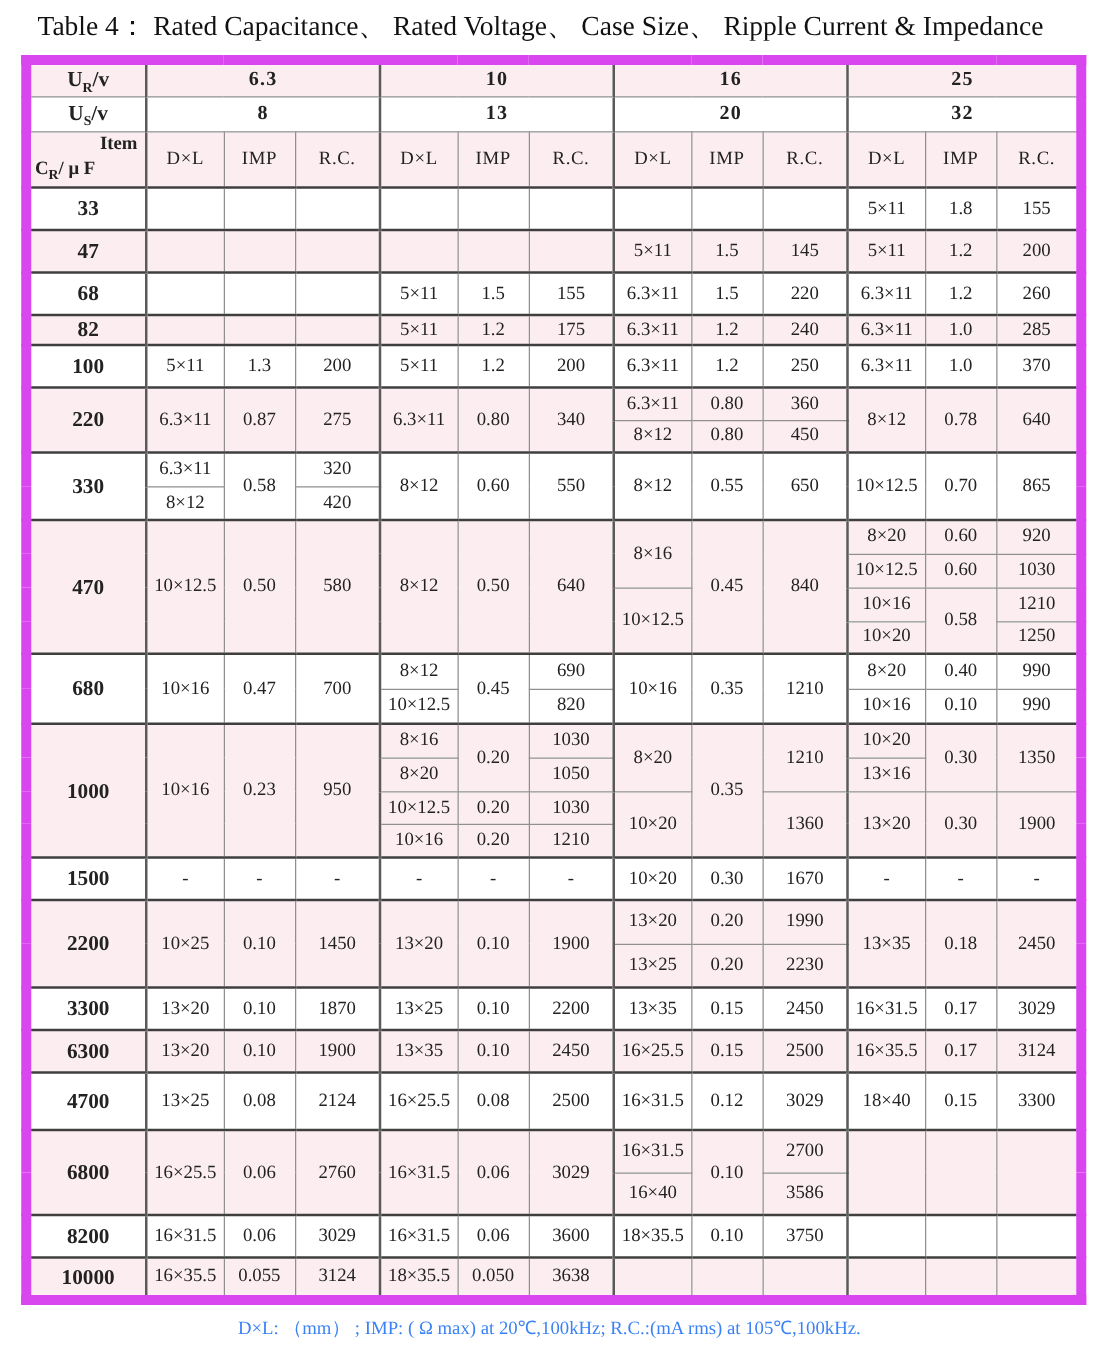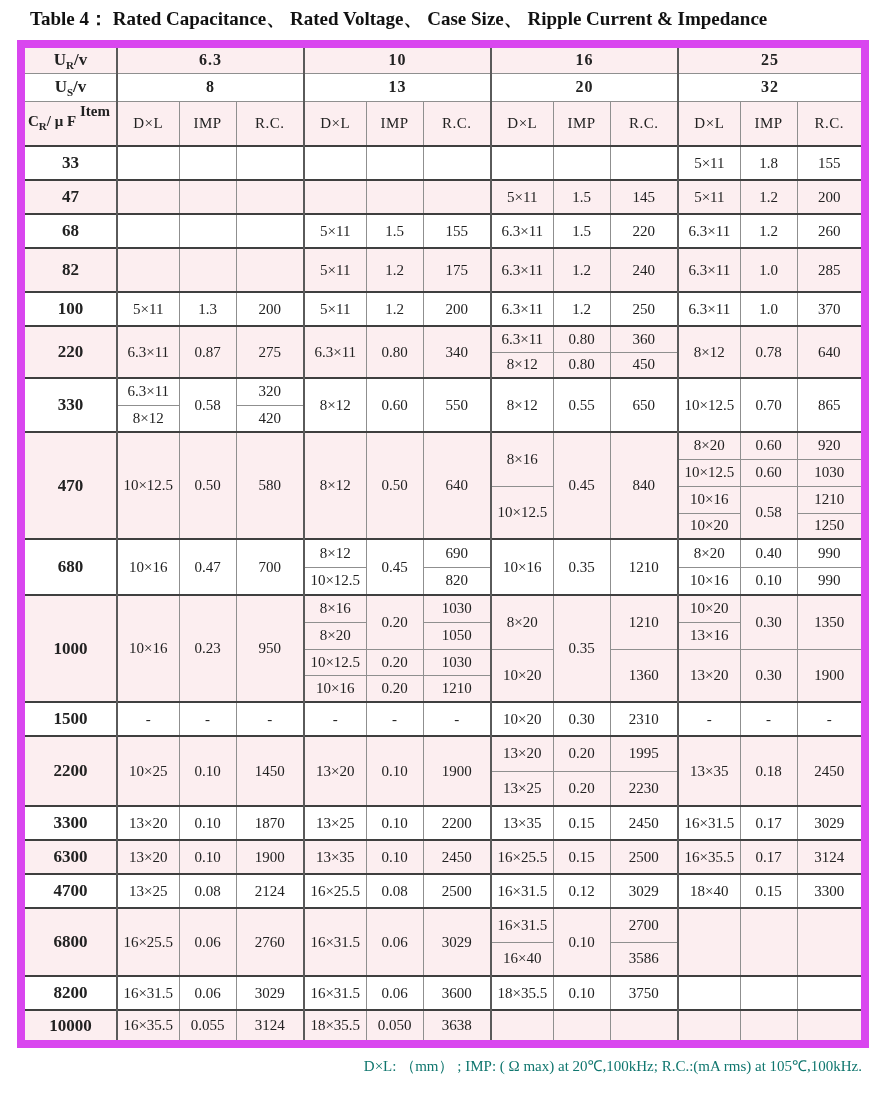--- a/index.html
+++ b/index.html
@@ -1,32 +1,32 @@
 <!DOCTYPE html>
 <html><head>
 <meta charset="utf-8">
 <style>
   html,body{margin:0;padding:0;background:#fff;}
   body{width:879px;height:1095px;font-family:"Liberation Serif",serif;color:#222;overflow:hidden;}
   .wrap{padding:6px 17px 0 17px;}
   .title-zh{font-size:17px;margin:4px 0 4px 13px;color:#1c1c1c;letter-spacing:1px;}
-  .title-en{font-size:19px;font-weight:bold;margin:0 0 8px 13px;color:#111;}
+  .title-en{font-size:22px;font-weight:normal;margin:0 0 8px 13px;color:#111;}
   table{border-collapse:collapse;width:845px;table-layout:fixed;border:8px solid #d946ef;}
   td{border:1px solid #8f8f8f;text-align:center;vertical-align:middle;font-size:15px;padding:0;overflow:hidden;background:#fff;}
   tr.p > td{background:#fceef0;}
   tr.start > td{border-top:2px solid #3f3f3f;}
   td.gs{border-left:2px solid #5a5a5a;}
   td.c0{font-weight:bold;font-size:17px;}
   td.vh{font-weight:bold;font-size:16px;letter-spacing:1px;}
   td.ch{font-size:15px;letter-spacing:0.5px;}
   sub{font-size:11px;line-height:0;}
   td.diag{position:relative;background-image:linear-gradient(to bottom right,rgba(0,0,0,0) calc(50% - 1px),#444 calc(50% - 1px),#444 calc(50% + 0.6px),rgba(0,0,0,0) calc(50% + 0.6px));}
   .diag-item{position:absolute;top:1px;right:6px;font-weight:bold;font-size:15px;}
-  .diag-cr{position:absolute;bottom:15px;left:3px;font-weight:bold;font-size:15px;}
-  .footnote{width:845px;text-align:right;font-size:15px;margin-top:7px;color:#0f766e;}
+  .diag-cr{position:absolute;bottom:5px;left:3px;font-weight:bold;font-size:15px;}
+  .footnote{width:845px;text-align:center;font-size:15px;margin-top:7px;color:#3b82f6;}
 </style>
 </head>
 <body>
 
 <div class="wrap">
   <div class="title-en">Table 4：  Rated Capacitance、 Rated Voltage、 Case Size、 Ripple Current &amp; Impedance</div>
 
   <table id="spec-table">
     <colgroup>
       <col style="width:96px">
@@ -114,21 +114,21 @@
           <td class="gs">5×11</td>
           <td class="">1.5</td>
           <td class="">155</td>
           <td class="gs">6.3×11</td>
           <td class="">1.5</td>
           <td class="">220</td>
           <td class="gs">6.3×11</td>
           <td class="">1.2</td>
           <td class="">260</td>
         </tr>
-        <tr class="p start" style="height: 44px;">
+        <tr class="p start" style="height: 24px;">
           <td class="c0">82</td>
           <td class="gs"></td>
           <td class=""></td>
           <td class=""></td>
           <td class="gs">5×11</td>
           <td class="">1.2</td>
           <td class="">175</td>
           <td class="gs">6.3×11</td>
           <td class="">1.2</td>
           <td class="">240</td>
@@ -280,36 +280,36 @@
         <tr class="w start" style="height: 34px;">
           <td class="c0">1500</td>
           <td class="gs">-</td>
           <td class="">-</td>
           <td class="">-</td>
           <td class="gs">-</td>
           <td class="">-</td>
           <td class="">-</td>
           <td class="gs">10×20</td>
           <td class="">0.30</td>
-          <td class="">2310</td>
+          <td class="">1670</td>
           <td class="gs">-</td>
           <td class="">-</td>
           <td class="">-</td>
         </tr>
         <tr class="p start" style="height: 35px;">
           <td rowspan="2" class="c0">2200</td>
           <td rowspan="2" class="gs">10×25</td>
           <td rowspan="2" class="">0.10</td>
           <td rowspan="2" class="">1450</td>
           <td rowspan="2" class="gs">13×20</td>
           <td rowspan="2" class="">0.10</td>
           <td rowspan="2" class="">1900</td>
           <td class="gs">13×20</td>
           <td class="">0.20</td>
-          <td class="">1995</td>
+          <td class="">1990</td>
           <td rowspan="2" class="gs">13×35</td>
           <td rowspan="2" class="">0.18</td>
           <td rowspan="2" class="">2450</td>
         </tr>
         <tr class="p" style="height: 35px;">
           <td class="gs">13×25</td>
           <td class="">0.20</td>
           <td class="">2230</td>
         </tr>
         <tr class="w start" style="height: 34px;">
@@ -335,21 +335,21 @@
           <td class="gs">13×35</td>
           <td class="">0.10</td>
           <td class="">2450</td>
           <td class="gs">16×25.5</td>
           <td class="">0.15</td>
           <td class="">2500</td>
           <td class="gs">16×35.5</td>
           <td class="">0.17</td>
           <td class="">3124</td>
         </tr>
-        <tr class="w start" style="height: 34px;">
+        <tr class="w start" style="height: 46px;">
           <td class="c0">4700</td>
           <td class="gs">13×25</td>
           <td class="">0.08</td>
           <td class="">2124</td>
           <td class="gs">16×25.5</td>
           <td class="">0.08</td>
           <td class="">2500</td>
           <td class="gs">16×31.5</td>
           <td class="">0.12</td>
           <td class="">3029</td>

